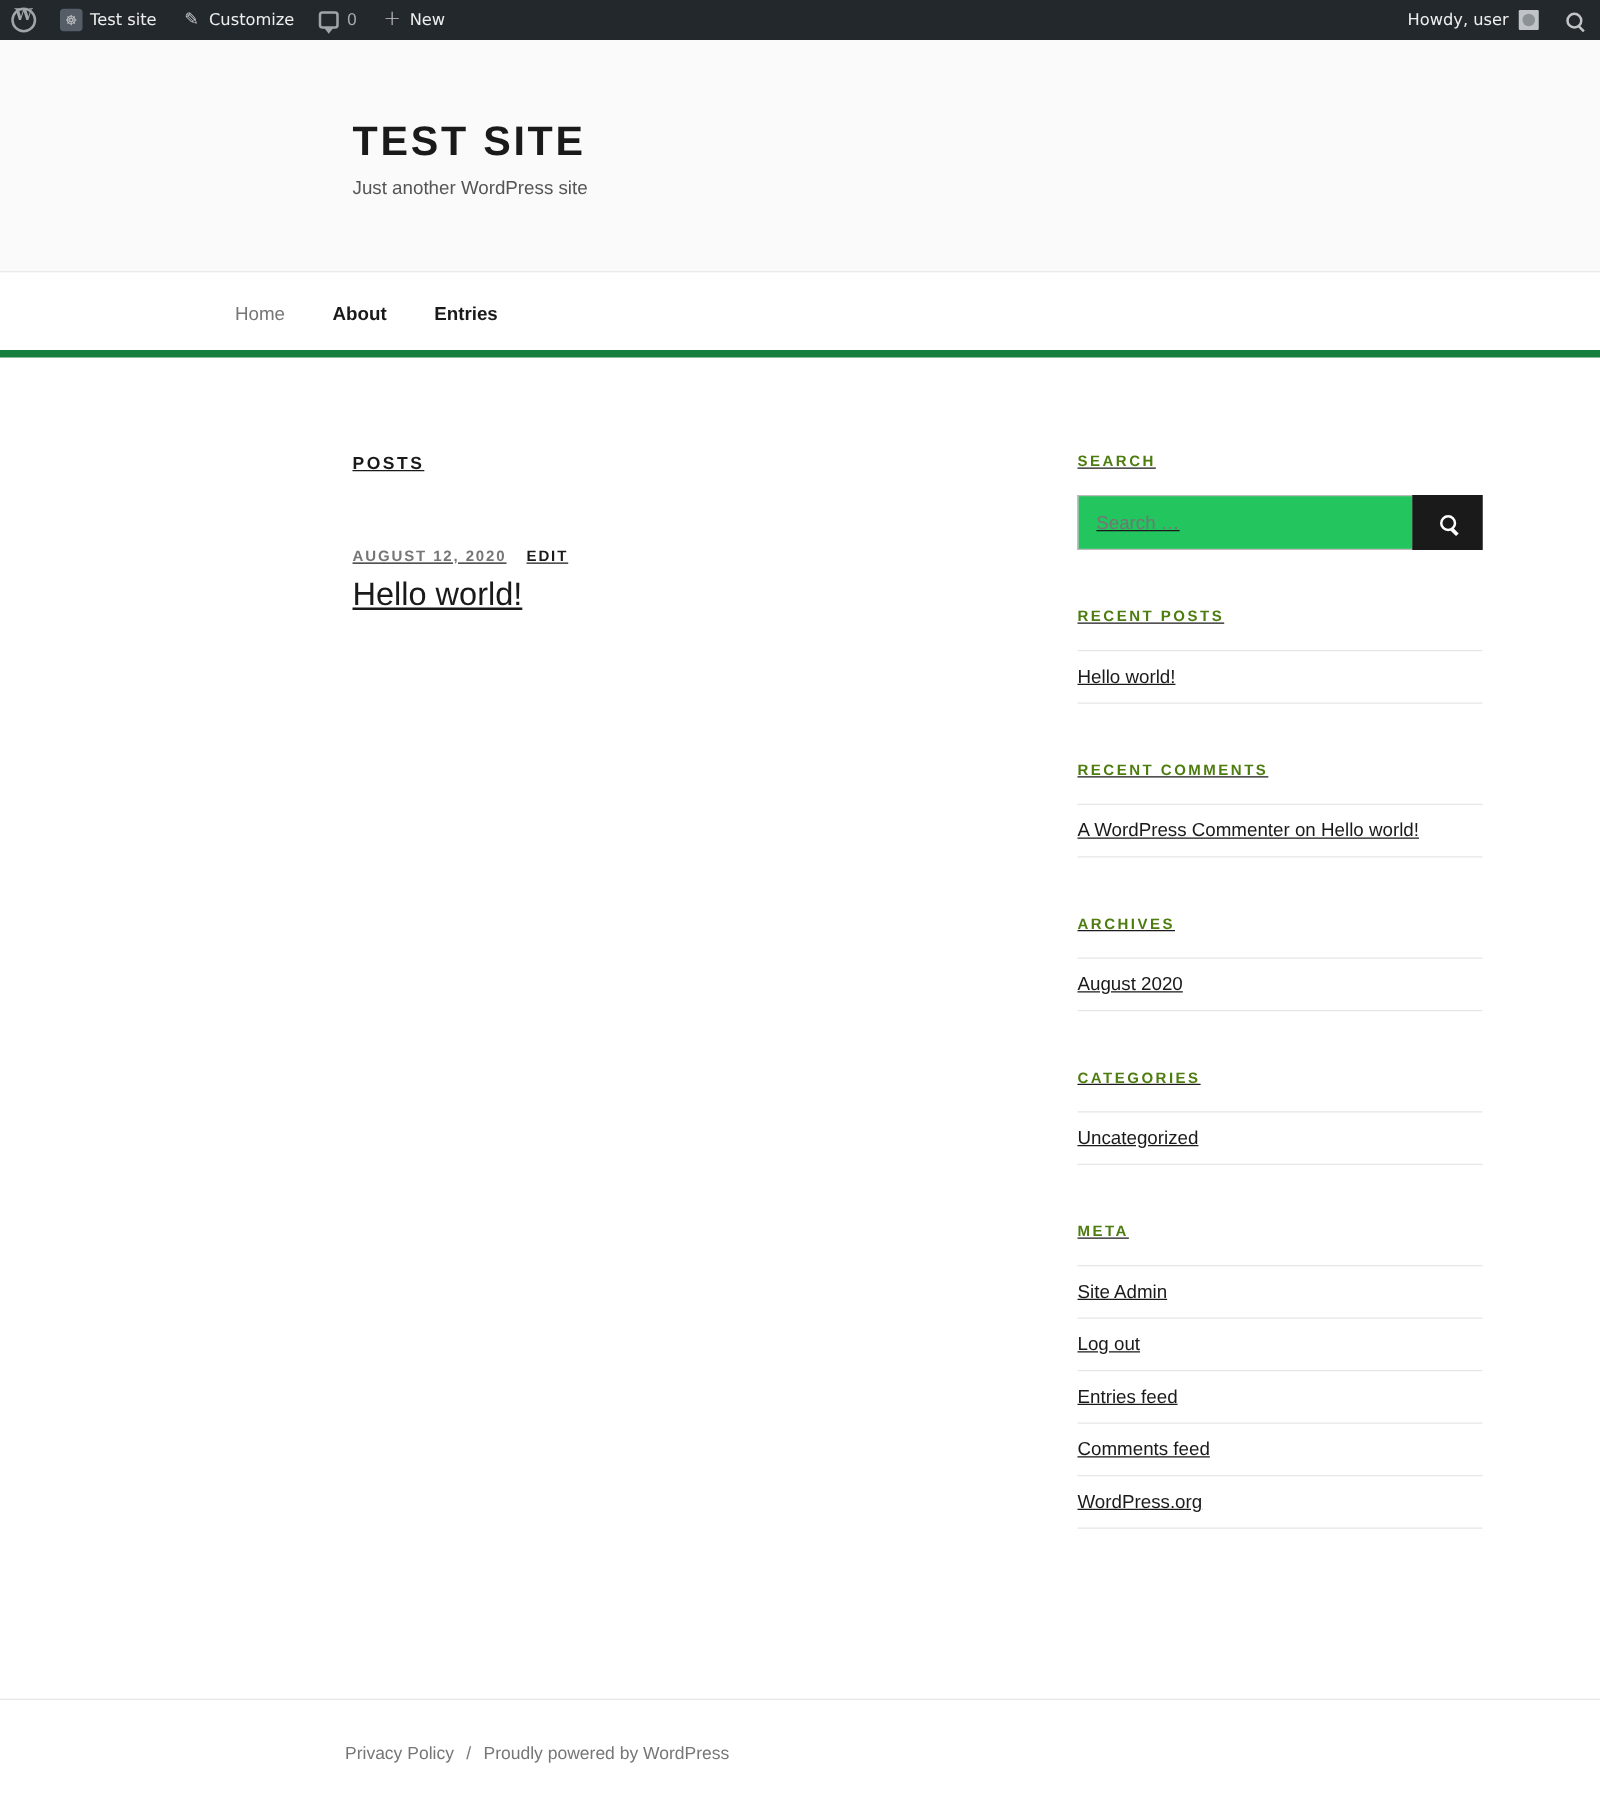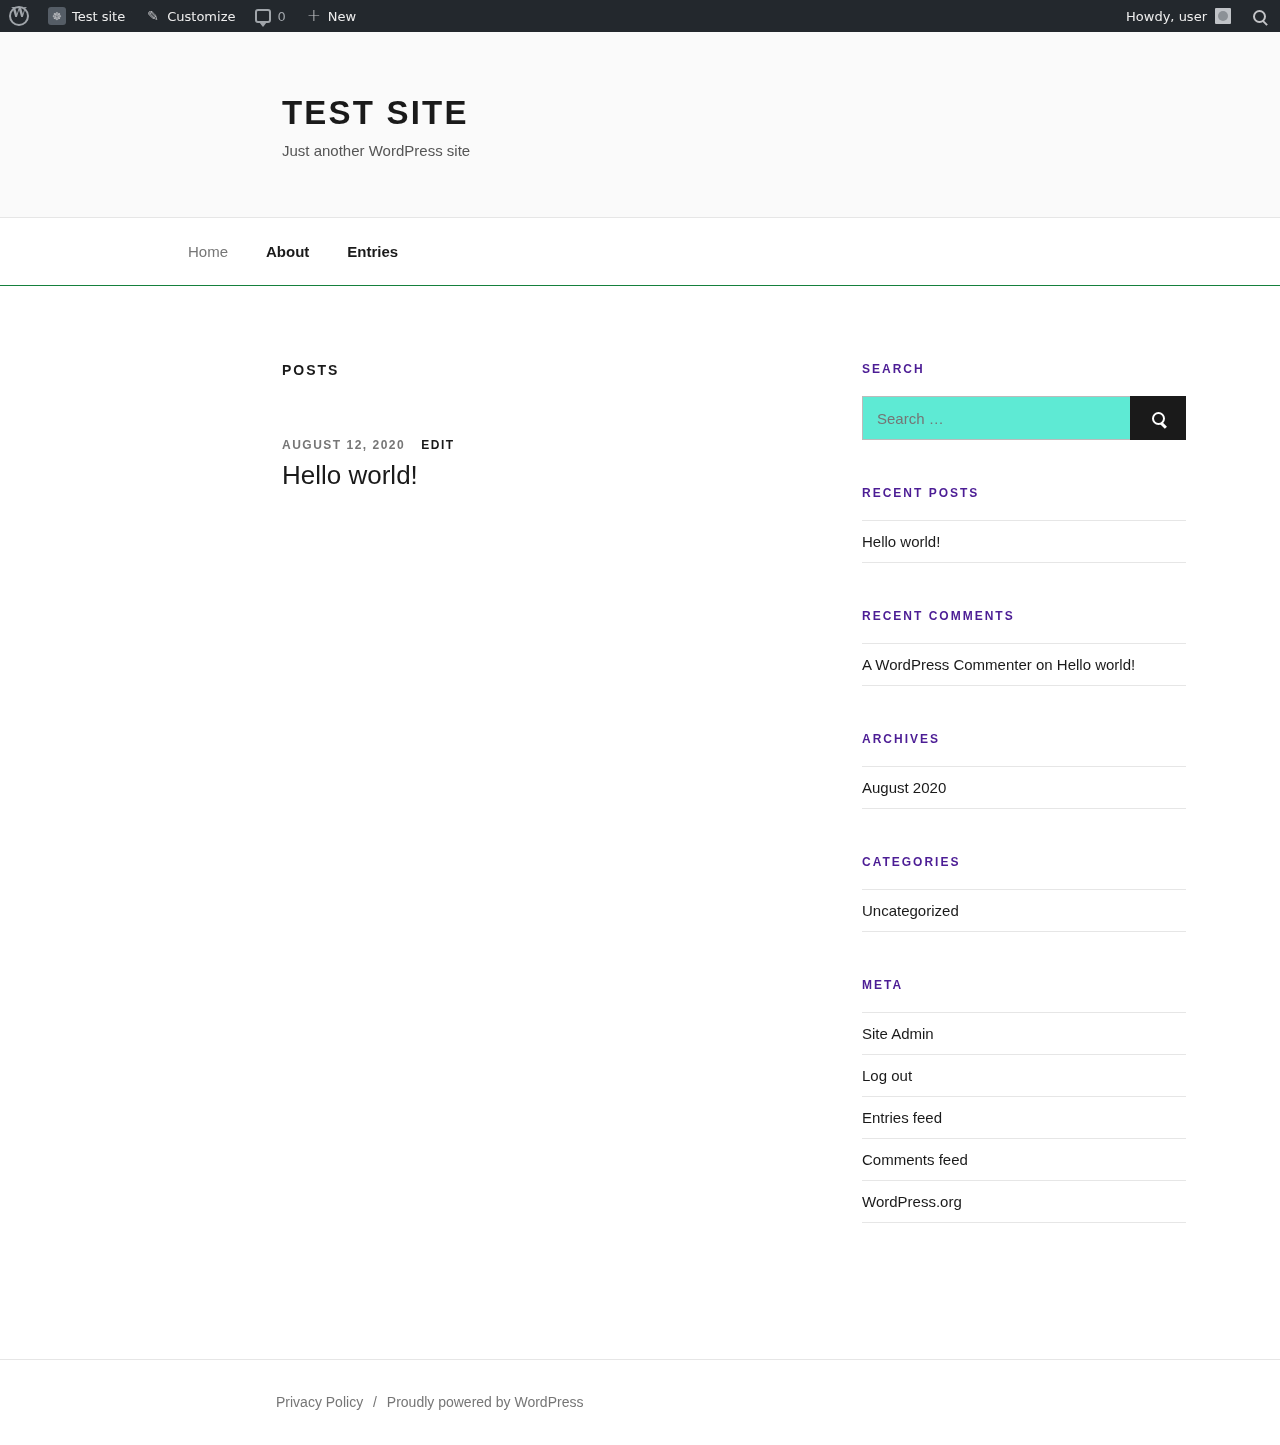--- a/index.html
+++ b/index.html
@@ -156,21 +156,21 @@
   .site-desc {
     font-size: 15px;
     color: #555;
     margin: 0;
     font-family: "Liberation Sans", sans-serif;
   }
 
   
   .nav-bar {
     background: #fff;
-    border-bottom: 1px solid #15803d;
+    border-bottom: 6px solid #15803d;
     height: 68px;
   }
   .nav-list {
     display: flex;
     align-items: center;
     height: 68px;
     list-style: none;
     margin: 0;
     padding: 0 0 0 188px;
     gap: 38px;
@@ -187,20 +187,21 @@
   .content-area {
     display: flex;
     padding: 76px 0 0 0;
   }
   .content-inner {
     width: 1092px;
     margin: 0 auto;
     display: flex;
     padding-left: 188px;
     gap: 0;
+    text-decoration: underline;
   }
   .main-col { width: 580px; }
   .sidebar-col { width: 324px; margin-left: 0; }
 
   .posts-label {
     font-size: 14px;
     font-weight: 700;
     letter-spacing: 2px;
     text-transform: uppercase;
     margin: 0 0 60px 0;
@@ -232,36 +233,36 @@
   }
 
   
   .widget { margin-bottom: 46px; }
   .widget-title {
     font-size: 12px;
     font-weight: 700;
     letter-spacing: 2px;
     text-transform: uppercase;
     margin: 0 0 20px 0;
-    color: #4c1d95;
+    color: #4d7c0f;
   }
   .search-form {
     display: flex;
     height: 44px;
   }
   .search-input {
     flex: 1;
     border: 1px solid #bbb;
     border-right: none;
     padding: 0 14px;
     font-size: 15px;
     font-family: "Liberation Sans", sans-serif;
     color: #555;
     outline: none;
-    background: #5eead4;
+    background: #22c55e;
   }
   .search-submit {
     width: 56px;
     background: #1a1a1a;
     border: 1px solid #1a1a1a;
     color: #fff;
     cursor: pointer;
     display: flex;
     align-items: center;
     justify-content: center;

